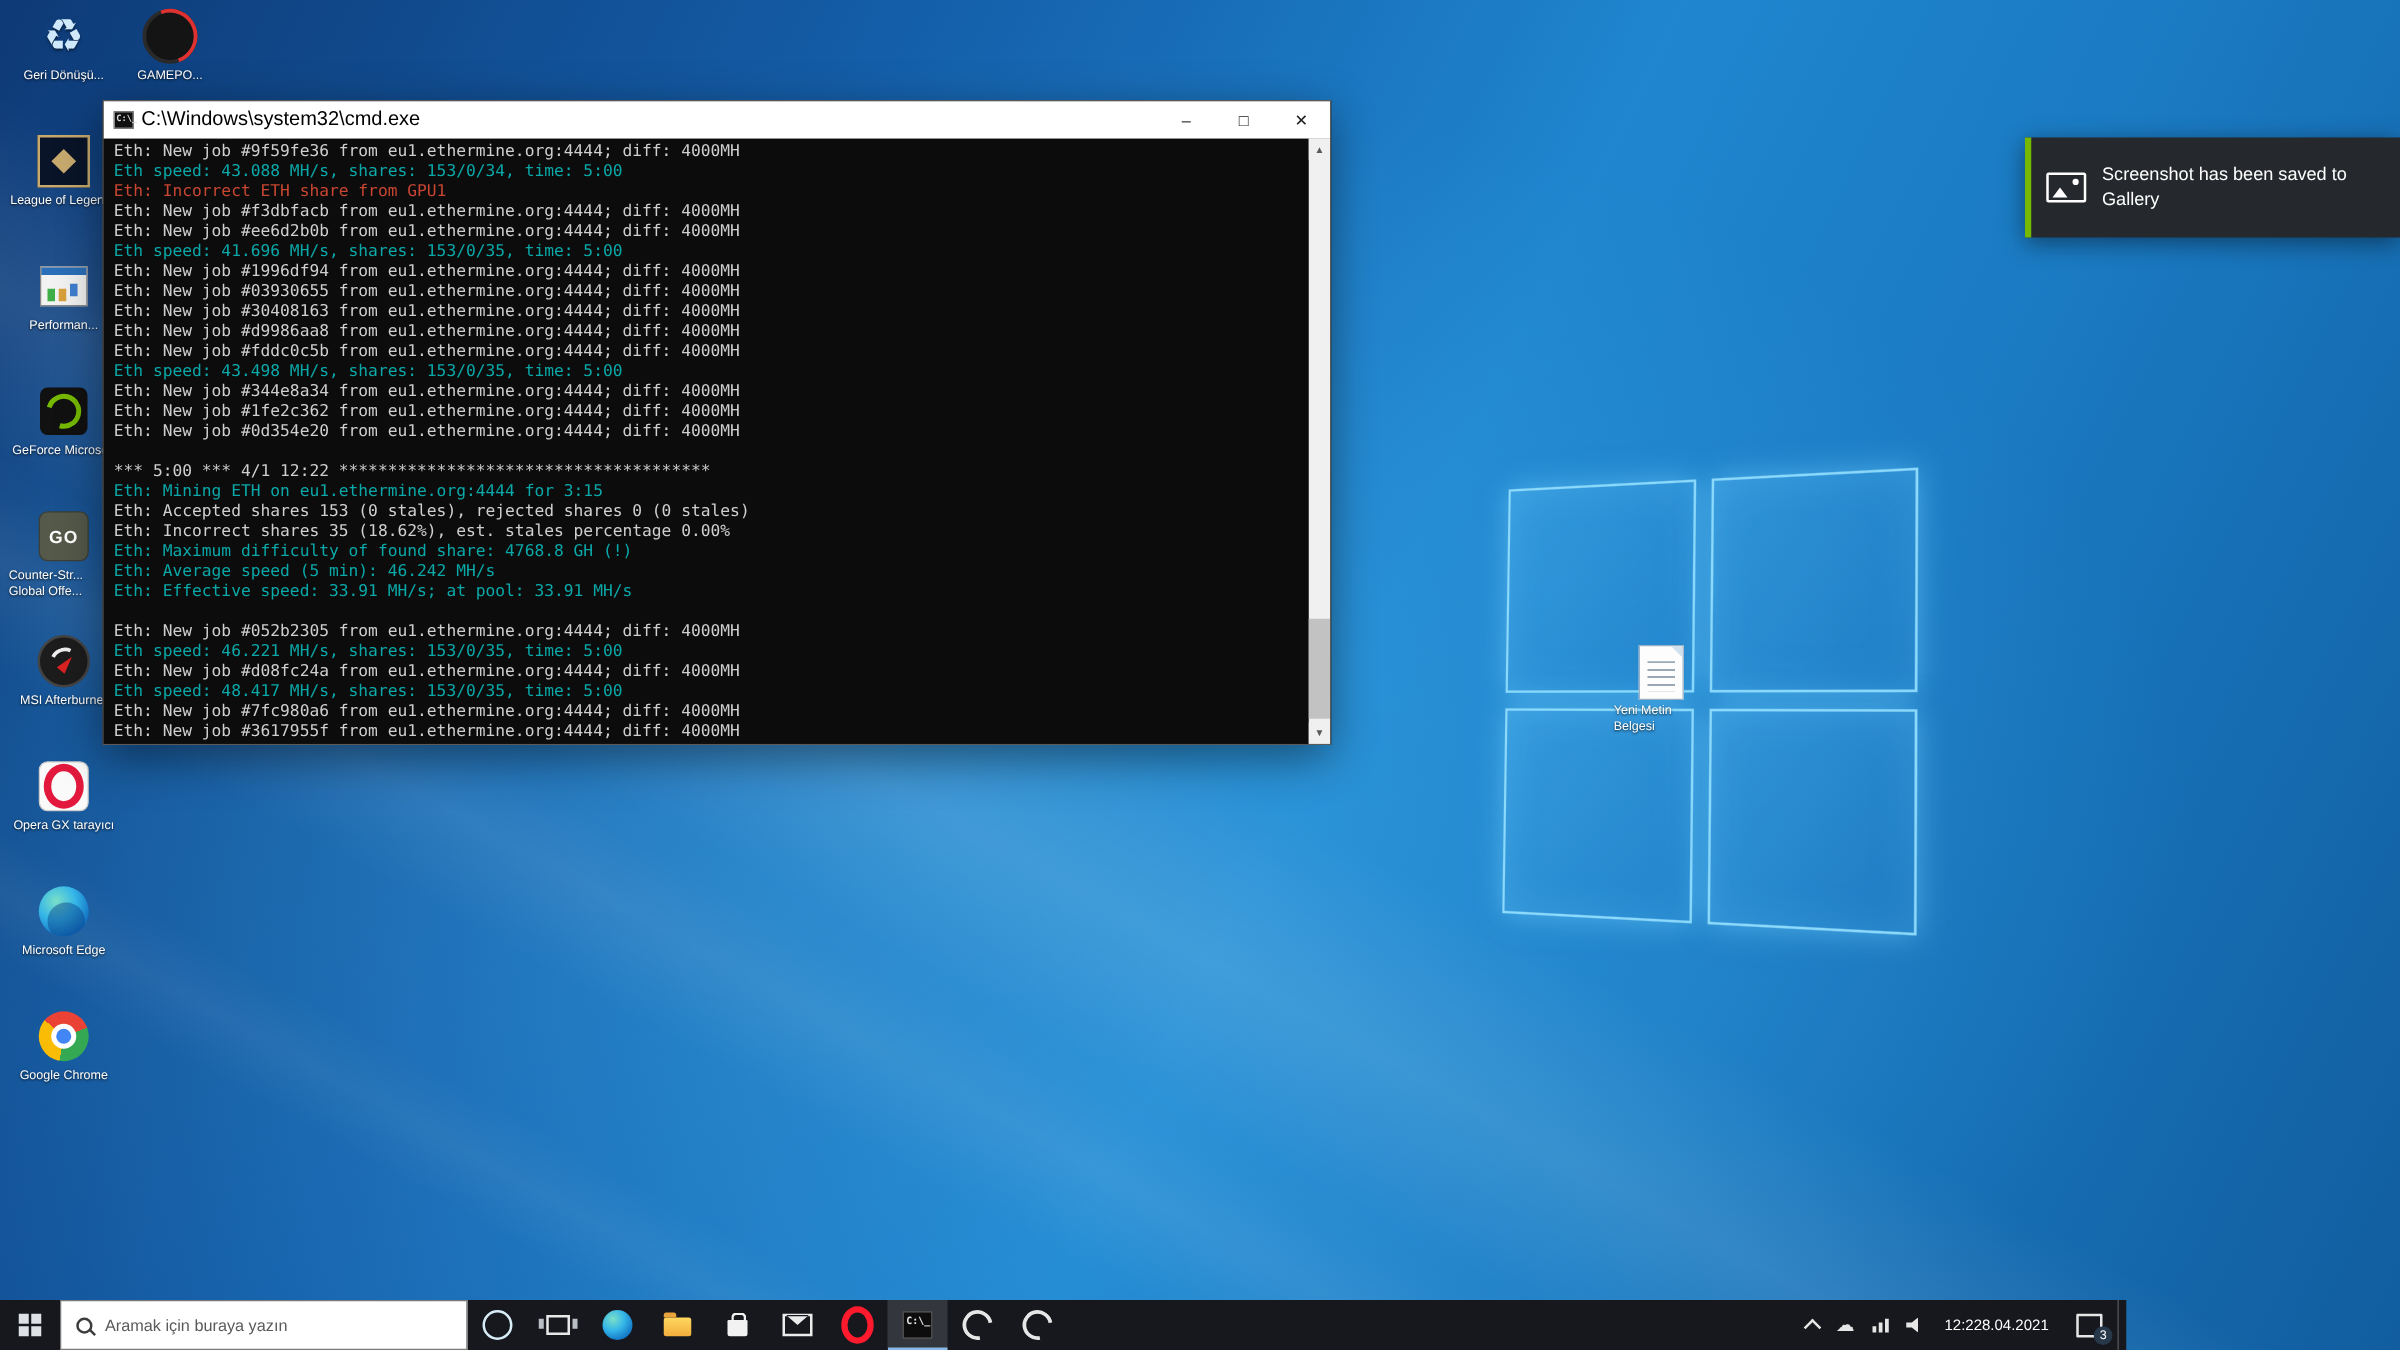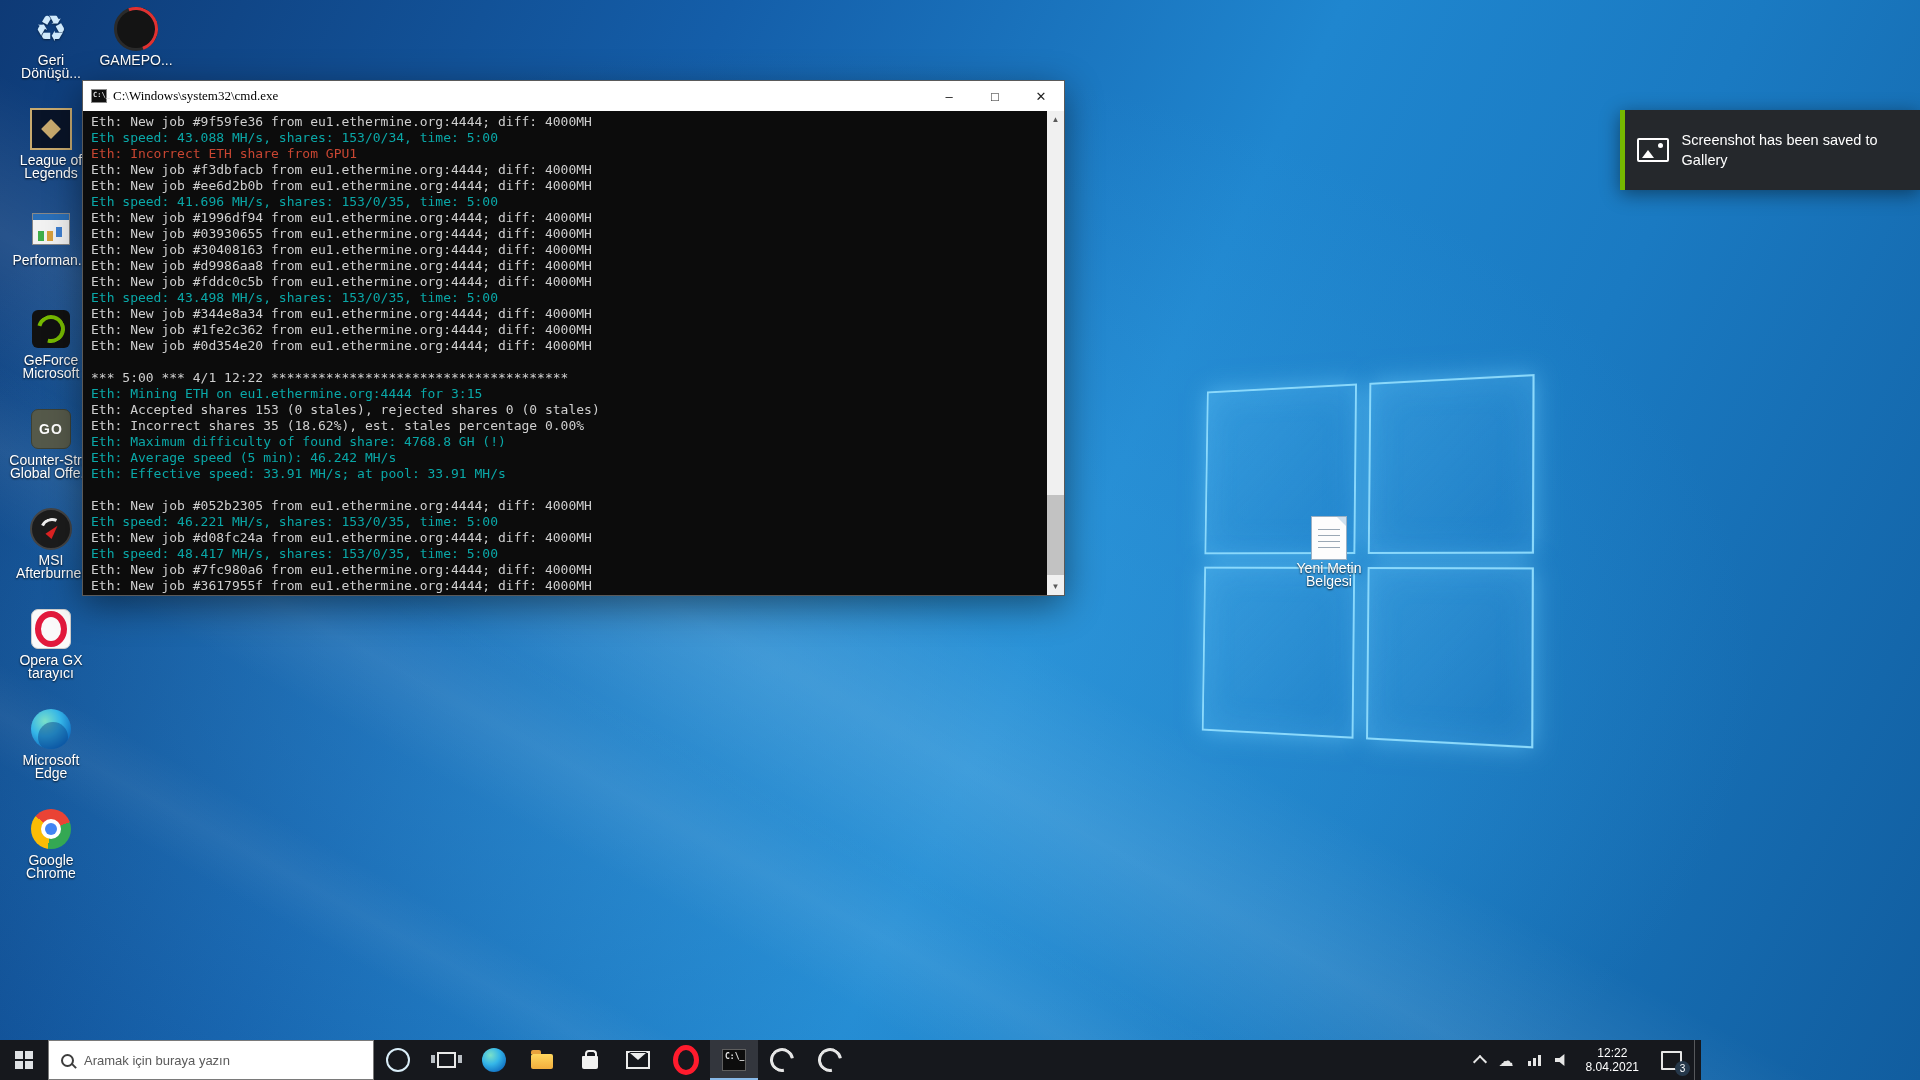--- a/index.html
+++ b/index.html
@@ -20,21 +20,21 @@
     transform:perspective(950px) rotateY(-16deg) rotateX(2deg);
     display:grid;grid-template-columns:1fr 1fr;grid-template-rows:1fr 1fr;gap:13px;}
   .pane{border:2px solid rgba(150,225,255,.9);
     background:linear-gradient(135deg,rgba(95,195,250,.25),rgba(30,120,200,.10));
     box-shadow:0 0 22px rgba(110,205,255,.55), inset 0 0 34px rgba(110,205,255,.22);}
 
   
   .desk-col{position:absolute;left:6px;top:6px;width:90px;display:flex;flex-direction:column;z-index:5;}
   .desk-item{height:100px;display:flex;flex-direction:column;align-items:center;cursor:default;}
   .desk-ic{width:46px;height:46px;display:flex;align-items:center;justify-content:center;}
-  .desk-label{margin-top:2px;font-size:14px;line-height:13px;color:#fff;text-align:center;
+  .desk-label{margin-top:2px;font-size:10px;line-height:13px;color:#fff;
     text-shadow:0 1px 2px rgba(0,0,0,.85);max-width:88px;}
   .desk-extra{position:absolute;left:92px;top:6px;width:88px;z-index:4;}
 
   .ic-recycle{font-size:36px;line-height:36px;color:#cfe9fb;text-shadow:0 1px 2px rgba(0,0,0,.5);}
   .ic-gamepower{width:38px;height:38px;border-radius:50%;background:#141414;border:3px solid #2a2a2a;position:relative;}
   .ic-gamepower::before{content:"";position:absolute;inset:-3px;border-radius:50%;border:3px solid transparent;
     border-top-color:#e03131;border-right-color:#e03131;transform:rotate(25deg);}
   .ic-lol{width:38px;height:38px;background:#091428;border:2px solid #c8aa6e;display:flex;align-items:center;justify-content:center;}
   .ic-lol i{width:14px;height:14px;background:#c8aa6e;transform:rotate(45deg);display:block;}
   .ic-perf{width:36px;height:30px;background:#f2f2f2;border:1px solid #888;position:relative;}
@@ -70,21 +70,21 @@
   .ic-txt::before{content:"";position:absolute;right:0;top:0;border-left:9px solid transparent;border-top:9px solid #cfe0ee;}
   .ic-txt::after{content:"";position:absolute;left:6px;top:12px;width:22px;height:24px;
     background:repeating-linear-gradient(#9aa8b5 0 1.5px,transparent 1.5px 6px);}
 
   
   .cmd{position:absolute;left:82px;top:80px;width:981px;height:514px;z-index:20;
     border:1px solid #5a5a5a;box-shadow:0 10px 34px rgba(0,0,0,.45);background:#0c0c0c;display:flex;flex-direction:column;}
   .cmd-tb{height:30px;background:#fff;display:flex;align-items:center;flex:0 0 30px;}
   .cmd-ico{width:16px;height:14px;background:#101010;border:1px solid #8a8a8a;color:#ddd;
     font:bold 7px "DejaVu Sans Mono",monospace;margin:0 6px 0 8px;padding:1px 0 0 1px;box-sizing:border-box;}
-  .cmd-title{font-size:13px;color:#000;flex:1;font-family:Liberation Serif, serif;}
+  .cmd-title{font-size:16px;color:#000;flex:1;}
   .cmd-btn{width:46px;height:30px;display:flex;align-items:center;justify-content:center;font-size:13px;color:#222;}
   .cmd-body{flex:1;display:flex;min-height:0;}
   .console{flex:1;padding:3px 0 0 8px;font-family:"DejaVu Sans Mono",monospace;font-size:13px;line-height:16px;
     white-space:pre;overflow:hidden;background:#0c0c0c;}
   .cline{height:16px;}
   .c-white{color:#cfcfcf}.c-cyan{color:#0aa8a8}.c-red{color:#c84632}
   .sbar{width:17px;background:#f0f0f0;display:flex;flex-direction:column;flex:0 0 17px;}
   .sb-arrow{height:17px;display:flex;align-items:center;justify-content:center;color:#5a5a5a;font-size:8px;background:#f0f0f0;}
   .sb-track{flex:1;position:relative;}
   .sb-thumb{position:absolute;left:0;right:0;bottom:3px;height:80px;background:#c2c2c2;}
@@ -131,21 +131,21 @@
   .tbi-crescent{width:18px;height:18px;border-radius:50%;border:3px solid #e6e6e6;border-right-color:transparent;transform:rotate(35deg);}
 
   .tray{margin-left:auto;display:flex;align-items:stretch;}
   .tray-item{display:flex;align-items:center;justify-content:center;padding:0 7px;}
   .chev{width:8px;height:8px;border-left:2px solid #e6e6e6;border-top:2px solid #e6e6e6;transform:rotate(45deg);margin-top:4px;}
   .cloudg{color:#e6e6e6;font-size:15px;line-height:15px;}
   .netbars{display:flex;align-items:flex-end;gap:2px;}
   .netbars i{width:3px;background:#e6e6e6;display:block;}
   .netbars i:nth-child(1){height:5px;}.netbars i:nth-child(2){height:8px;}.netbars i:nth-child(3){height:11px;}
   .spk{width:14px;height:12px;background:#e6e6e6;clip-path:polygon(0 33%,35% 33%,70% 0,70% 100%,35% 67%,0 67%);}
-  .clock{display:flex;flex-direction:column;justify-content:center;align-items:center;color:#fff;font-size:12px;line-height:14px;padding:0 10px;}
+  .clock{display:flex;flex-direction:row;justify-content:center;align-items:center;color:#fff;font-size:12px;line-height:14px;padding:0 10px;}
   .ac-wrap{position:relative;display:flex;align-items:center;justify-content:center;padding:0 12px;}
   .ac{width:17px;height:15px;border:2px solid #e6e6e6;border-radius:1px;}
   .ac-badge{position:absolute;right:4px;bottom:4px;width:15px;height:15px;border-radius:50%;background:#26384a;
     color:#fff;font-size:10px;display:flex;align-items:center;justify-content:center;}
   .show-desktop{width:6px;border-left:1px solid rgba(255,255,255,.28);}
 </style>
 </head>
 <body>
 
 <div class="wall">

